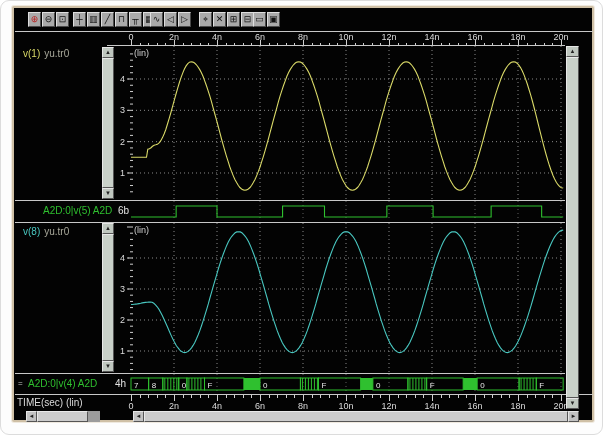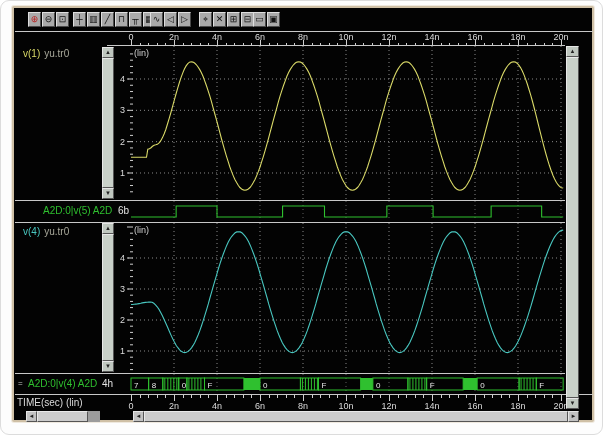--- a/index.html
+++ b/index.html
@@ -202,21 +202,21 @@
       <line x1="316" y1="0" x2="316" y2="20" stroke="#5e5e5e" stroke-dasharray="1,3"></line>
       <line x1="359" y1="0" x2="359" y2="20" stroke="#5e5e5e" stroke-dasharray="1,3"></line>
       <line x1="402" y1="0" x2="402" y2="20" stroke="#5e5e5e" stroke-dasharray="1,3"></line>
       <line x1="445" y1="0" x2="445" y2="20" stroke="#5e5e5e" stroke-dasharray="1,3"></line>
       <polyline points="15,16 60.15,16 60.15,5 101,5 101,16 166.575,16 166.575,5 208.5,5 208.5,16 270.85,16 270.85,5 317.075,5 317.075,16 375.125,16 375.125,5 425.65000000000003,5 425.65000000000003,16 447.15000000000003,16" fill="none" stroke="#2fc02f" stroke-width="1.1"></polyline>
     </svg>
 
   <div class="hline" style="left:14px;top:221px;width:550px;"></div>
 
   <div class="abs sig-label" style="left:22px;top:225px;">
-    <span class="pri" style="color: rgb(73, 199, 192);">v(4)</span><span class="suf">yu.tr0</span>
+    <span class="pri" style="color: rgb(73, 199, 192);">v(8)</span><span class="suf">yu.tr0</span>
   </div>
   <div class="abs vsb" style="left:101px;top:222px;width:12px;height:149px;">
     <div class="arr" style="top:0;">▲</div>
     <div class="thumb" style="top:11px;height:127px;"></div>
     <div class="arr" style="bottom:0;">▼</div>
   </div>
   <svg class="abs" style="left:115px;top:222px;" width="448" height="149">
       <line x1="58" y1="0" x2="58" y2="149" stroke="#8a8a8a" stroke-dasharray="1,3"></line>
       <line x1="101" y1="0" x2="101" y2="149" stroke="#8a8a8a" stroke-dasharray="1,3"></line>
       <line x1="144" y1="0" x2="144" y2="149" stroke="#8a8a8a" stroke-dasharray="1,3"></line>
@@ -262,21 +262,21 @@
       <text x="18" y="10" fill="#cfcfcf" font-size="9px" font-family="Liberation Sans, sans-serif">(lin)</text>
       <path d="M15.0 81.5L16.6 81.5L18.2 81.3L19.8 81.1L21.4 80.9L23.1 80.6L24.7 80.3L26.3 79.9L27.9 79.6L29.5 79.4L31.1 79.2L32.7 79.1L34.4 79.0L36.1 79.3L37.8 80.3L39.5 81.8L41.2 83.8L43.0 86.4L44.7 89.4L46.4 92.8L48.1 96.5L49.8 100.3L51.6 104.3L53.3 108.2L55.0 112.1L56.7 115.8L58.4 119.1L60.1 122.2L61.9 124.7L63.6 126.8L65.3 128.3L67.0 129.2L68.8 129.6L70.4 129.3L72.1 128.4L73.8 126.9L75.5 124.9L77.1 122.4L78.8 119.4L80.5 115.8L82.2 111.8L83.9 107.4L85.5 102.7L87.2 97.6L88.9 92.2L90.6 86.6L92.3 80.9L93.9 75.0L95.6 69.1L97.3 63.2L99.0 57.3L100.7 51.6L102.3 46.0L104.0 40.6L105.7 35.5L107.4 30.8L109.1 26.4L110.7 22.4L112.4 18.8L114.1 15.8L115.8 13.3L117.5 11.3L119.1 9.8L120.8 8.9L122.5 8.7L124.2 8.9L125.9 9.8L127.5 11.3L129.2 13.3L130.9 15.8L132.6 18.8L134.3 22.4L135.9 26.4L137.6 30.8L139.3 35.5L141.0 40.6L142.7 46.0L144.3 51.6L146.0 57.3L147.7 63.2L149.4 69.1L151.1 75.0L152.7 80.9L154.4 86.6L156.1 92.2L157.8 97.6L159.5 102.7L161.1 107.4L162.8 111.8L164.5 115.8L166.2 119.4L167.9 122.4L169.5 124.9L171.2 126.9L172.9 128.4L174.6 129.3L176.3 129.6L177.9 129.3L179.6 128.4L181.3 126.9L183.0 124.9L184.6 122.4L186.3 119.4L188.0 115.8L189.7 111.8L191.4 107.4L193.0 102.7L194.7 97.6L196.4 92.2L198.1 86.6L199.8 80.9L201.4 75.0L203.1 69.1L204.8 63.2L206.5 57.3L208.2 51.6L209.8 46.0L211.5 40.6L213.2 35.5L214.9 30.8L216.6 26.4L218.2 22.4L219.9 18.8L221.6 15.8L223.3 13.3L225.0 11.3L226.6 9.8L228.3 8.9L230.0 8.7L231.7 8.9L233.4 9.8L235.0 11.3L236.7 13.3L238.4 15.8L240.1 18.8L241.8 22.4L243.4 26.4L245.1 30.8L246.8 35.5L248.5 40.6L250.2 46.0L251.8 51.6L253.5 57.3L255.2 63.2L256.9 69.1L258.6 75.0L260.2 80.9L261.9 86.6L263.6 92.2L265.3 97.6L267.0 102.7L268.6 107.4L270.3 111.8L272.0 115.8L273.7 119.4L275.4 122.4L277.0 124.9L278.7 126.9L280.4 128.4L282.1 129.3L283.8 129.6L285.4 129.3L287.1 128.4L288.8 126.9L290.5 124.9L292.1 122.4L293.8 119.4L295.5 115.8L297.2 111.8L298.9 107.4L300.5 102.7L302.2 97.6L303.9 92.2L305.6 86.6L307.3 80.9L308.9 75.0L310.6 69.1L312.3 63.2L314.0 57.3L315.7 51.6L317.3 46.0L319.0 40.6L320.7 35.5L322.4 30.8L324.1 26.4L325.7 22.4L327.4 18.8L329.1 15.8L330.8 13.3L332.5 11.3L334.1 9.8L335.8 8.9L337.5 8.7L339.2 8.9L340.9 9.8L342.5 11.3L344.2 13.3L345.9 15.8L347.6 18.8L349.3 22.4L350.9 26.4L352.6 30.8L354.3 35.5L356.0 40.6L357.7 46.0L359.3 51.6L361.0 57.3L362.7 63.2L364.4 69.1L366.1 75.0L367.7 80.9L369.4 86.6L371.1 92.2L372.8 97.6L374.5 102.7L376.1 107.4L377.8 111.8L379.5 115.8L381.2 119.4L382.9 122.4L384.5 124.9L386.2 126.9L387.9 128.4L389.6 129.3L391.3 129.6L392.9 129.3L394.6 128.4L396.3 127.1L398.0 125.2L399.7 122.7L401.4 119.8L403.1 116.5L404.8 112.6L406.5 108.4L408.2 103.8L409.9 98.9L411.6 93.8L413.3 88.3L415.0 82.8L416.7 77.0L418.4 71.2L420.0 65.4L421.7 59.6L423.4 53.9L425.1 48.3L426.8 42.9L428.5 37.7L430.2 32.8L431.9 28.2L433.6 24.0L435.3 20.2L437.0 16.8L438.7 13.9L440.4 11.5L442.1 9.6L443.8 8.2L445.5 7.4L447.2 7.1" fill="none" stroke="#49c7c0" stroke-width="1.1"></path>
     </svg>
 
   <div class="hline" style="left:14px;top:372px;width:550px;"></div>
 
   <div class="abs" style="left:17px;top:378px;font-size:8px;color:#cccccc;">=</div>
   <div class="abs sig-label" style="left:27px;top:377px;">
     <span class="pri" style="color: rgb(47, 192, 47);">A2D:0|v(4) A2D</span>
   </div>
-  <div class="abs val" style="left:96px;top:377px;width:16px;">4h</div>
+  <div class="abs val" style="left:96px;top:377px;width:29px;">4h</div>
   <svg class="abs" style="left:115px;top:373px;" width="448" height="20">
       <line x1="58" y1="0" x2="58" y2="20" stroke="#5e5e5e" stroke-dasharray="1,3"></line>
       <line x1="101" y1="0" x2="101" y2="20" stroke="#5e5e5e" stroke-dasharray="1,3"></line>
       <line x1="144" y1="0" x2="144" y2="20" stroke="#5e5e5e" stroke-dasharray="1,3"></line>
       <line x1="187" y1="0" x2="187" y2="20" stroke="#5e5e5e" stroke-dasharray="1,3"></line>
       <line x1="230" y1="0" x2="230" y2="20" stroke="#5e5e5e" stroke-dasharray="1,3"></line>
       <line x1="273" y1="0" x2="273" y2="20" stroke="#5e5e5e" stroke-dasharray="1,3"></line>
       <line x1="316" y1="0" x2="316" y2="20" stroke="#5e5e5e" stroke-dasharray="1,3"></line>
       <line x1="359" y1="0" x2="359" y2="20" stroke="#5e5e5e" stroke-dasharray="1,3"></line>
       <line x1="402" y1="0" x2="402" y2="20" stroke="#5e5e5e" stroke-dasharray="1,3"></line>

